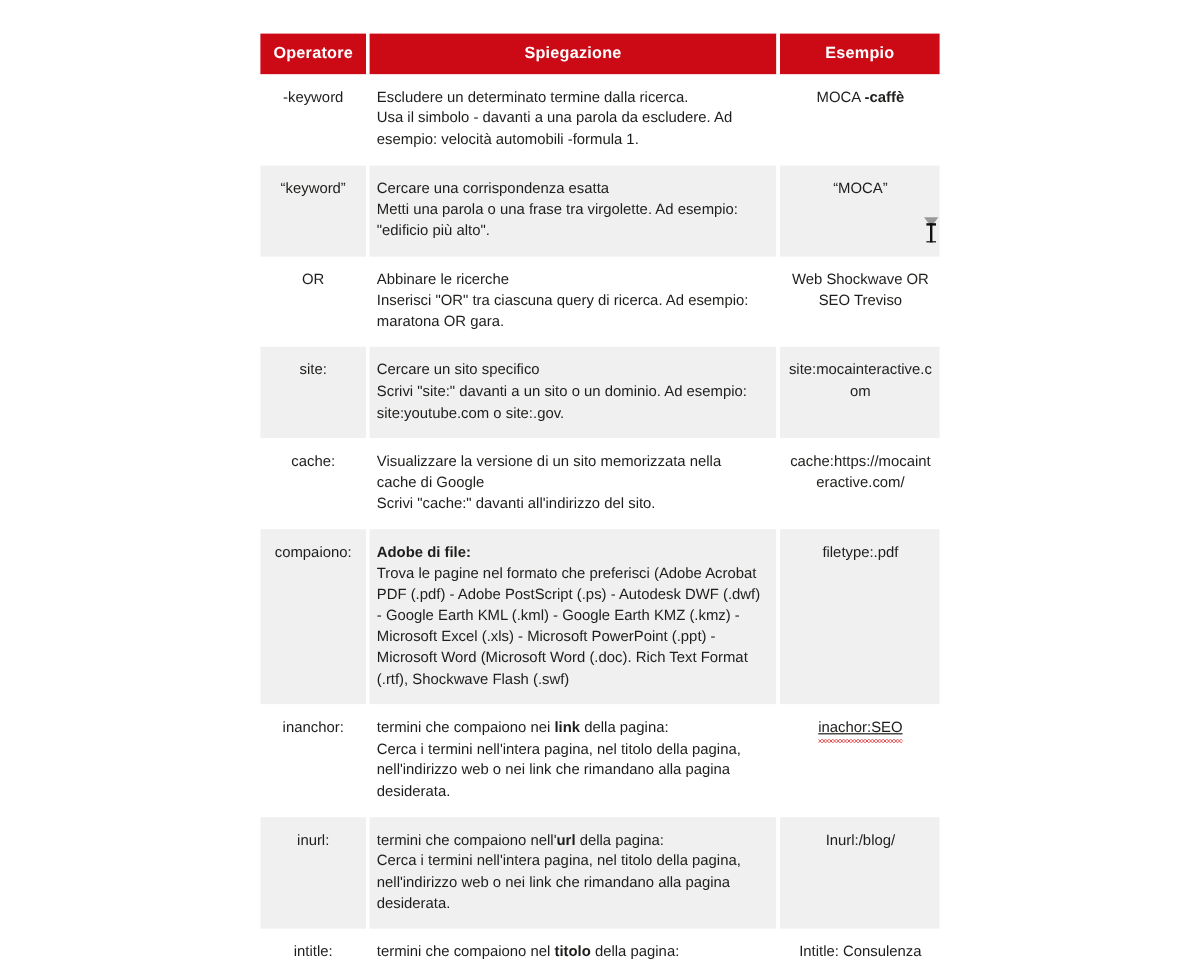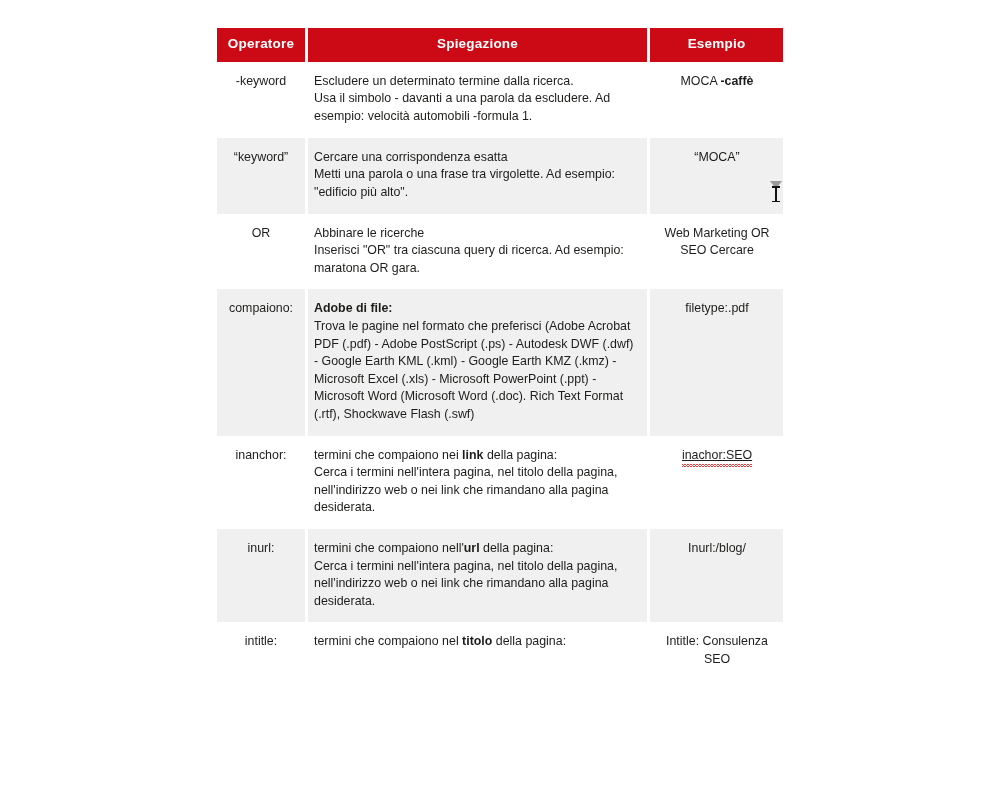--- a/index.html
+++ b/index.html
@@ -191,21 +191,41 @@
           <td class="ex"><span>“MOCA”</span></td>
         </tr>
         <tr class="plain">
           <td class="op">OR</td>
           <td class="gapcell"></td>
           <td class="desc">
             <div>Abbinare le ricerche</div>
             <div>Inserisci "OR" tra ciascuna query di ricerca. Ad esempio: maratona OR gara.</div>
           </td>
           <td class="gapcell"></td>
-          <td class="ex"><span>Web Marketing OR SEO Cercare</span></td>
+          <td class="ex"><span>Web Shockwave OR SEO Treviso</span></td>
+        </tr>
+        <tr class="shade">
+          <td class="op">site:</td>
+          <td class="gapcell"></td>
+          <td class="desc">
+            <div>Cercare un sito specifico</div>
+            <div>Scrivi "site:" davanti a un sito o un dominio. Ad esempio: site:youtube.com o site:.gov.</div>
+          </td>
+          <td class="gapcell"></td>
+          <td class="ex"><span>site:mocainteractive.com</span></td>
+        </tr>
+        <tr class="plain">
+          <td class="op">cache:</td>
+          <td class="gapcell"></td>
+          <td class="desc">
+            <div>Visualizzare la versione di un sito memorizzata nella cache di Google</div>
+            <div>Scrivi "cache:" davanti all'indirizzo del sito.</div>
+          </td>
+          <td class="gapcell"></td>
+          <td class="ex"><span>cache:https://mocainteractive.com/</span></td>
         </tr>
         <tr class="shade">
           <td class="op">compaiono:</td>
           <td class="gapcell"></td>
           <td class="desc">
             <div class="b">Adobe di file:</div>
             <div>Trova le pagine nel formato che preferisci (Adobe Acrobat PDF (.pdf) - Adobe PostScript (.ps) - Autodesk DWF (.dwf) - Google Earth KML (.kml) - Google Earth KMZ (.kmz) - Microsoft Excel (.xls) - Microsoft PowerPoint (.ppt) - Microsoft Word (Microsoft Word (.doc). Rich Text Format (.rtf), Shockwave Flash (.swf)</div>
           </td>
           <td class="gapcell"></td>
           <td class="ex"><span>filetype:.pdf</span></td>

